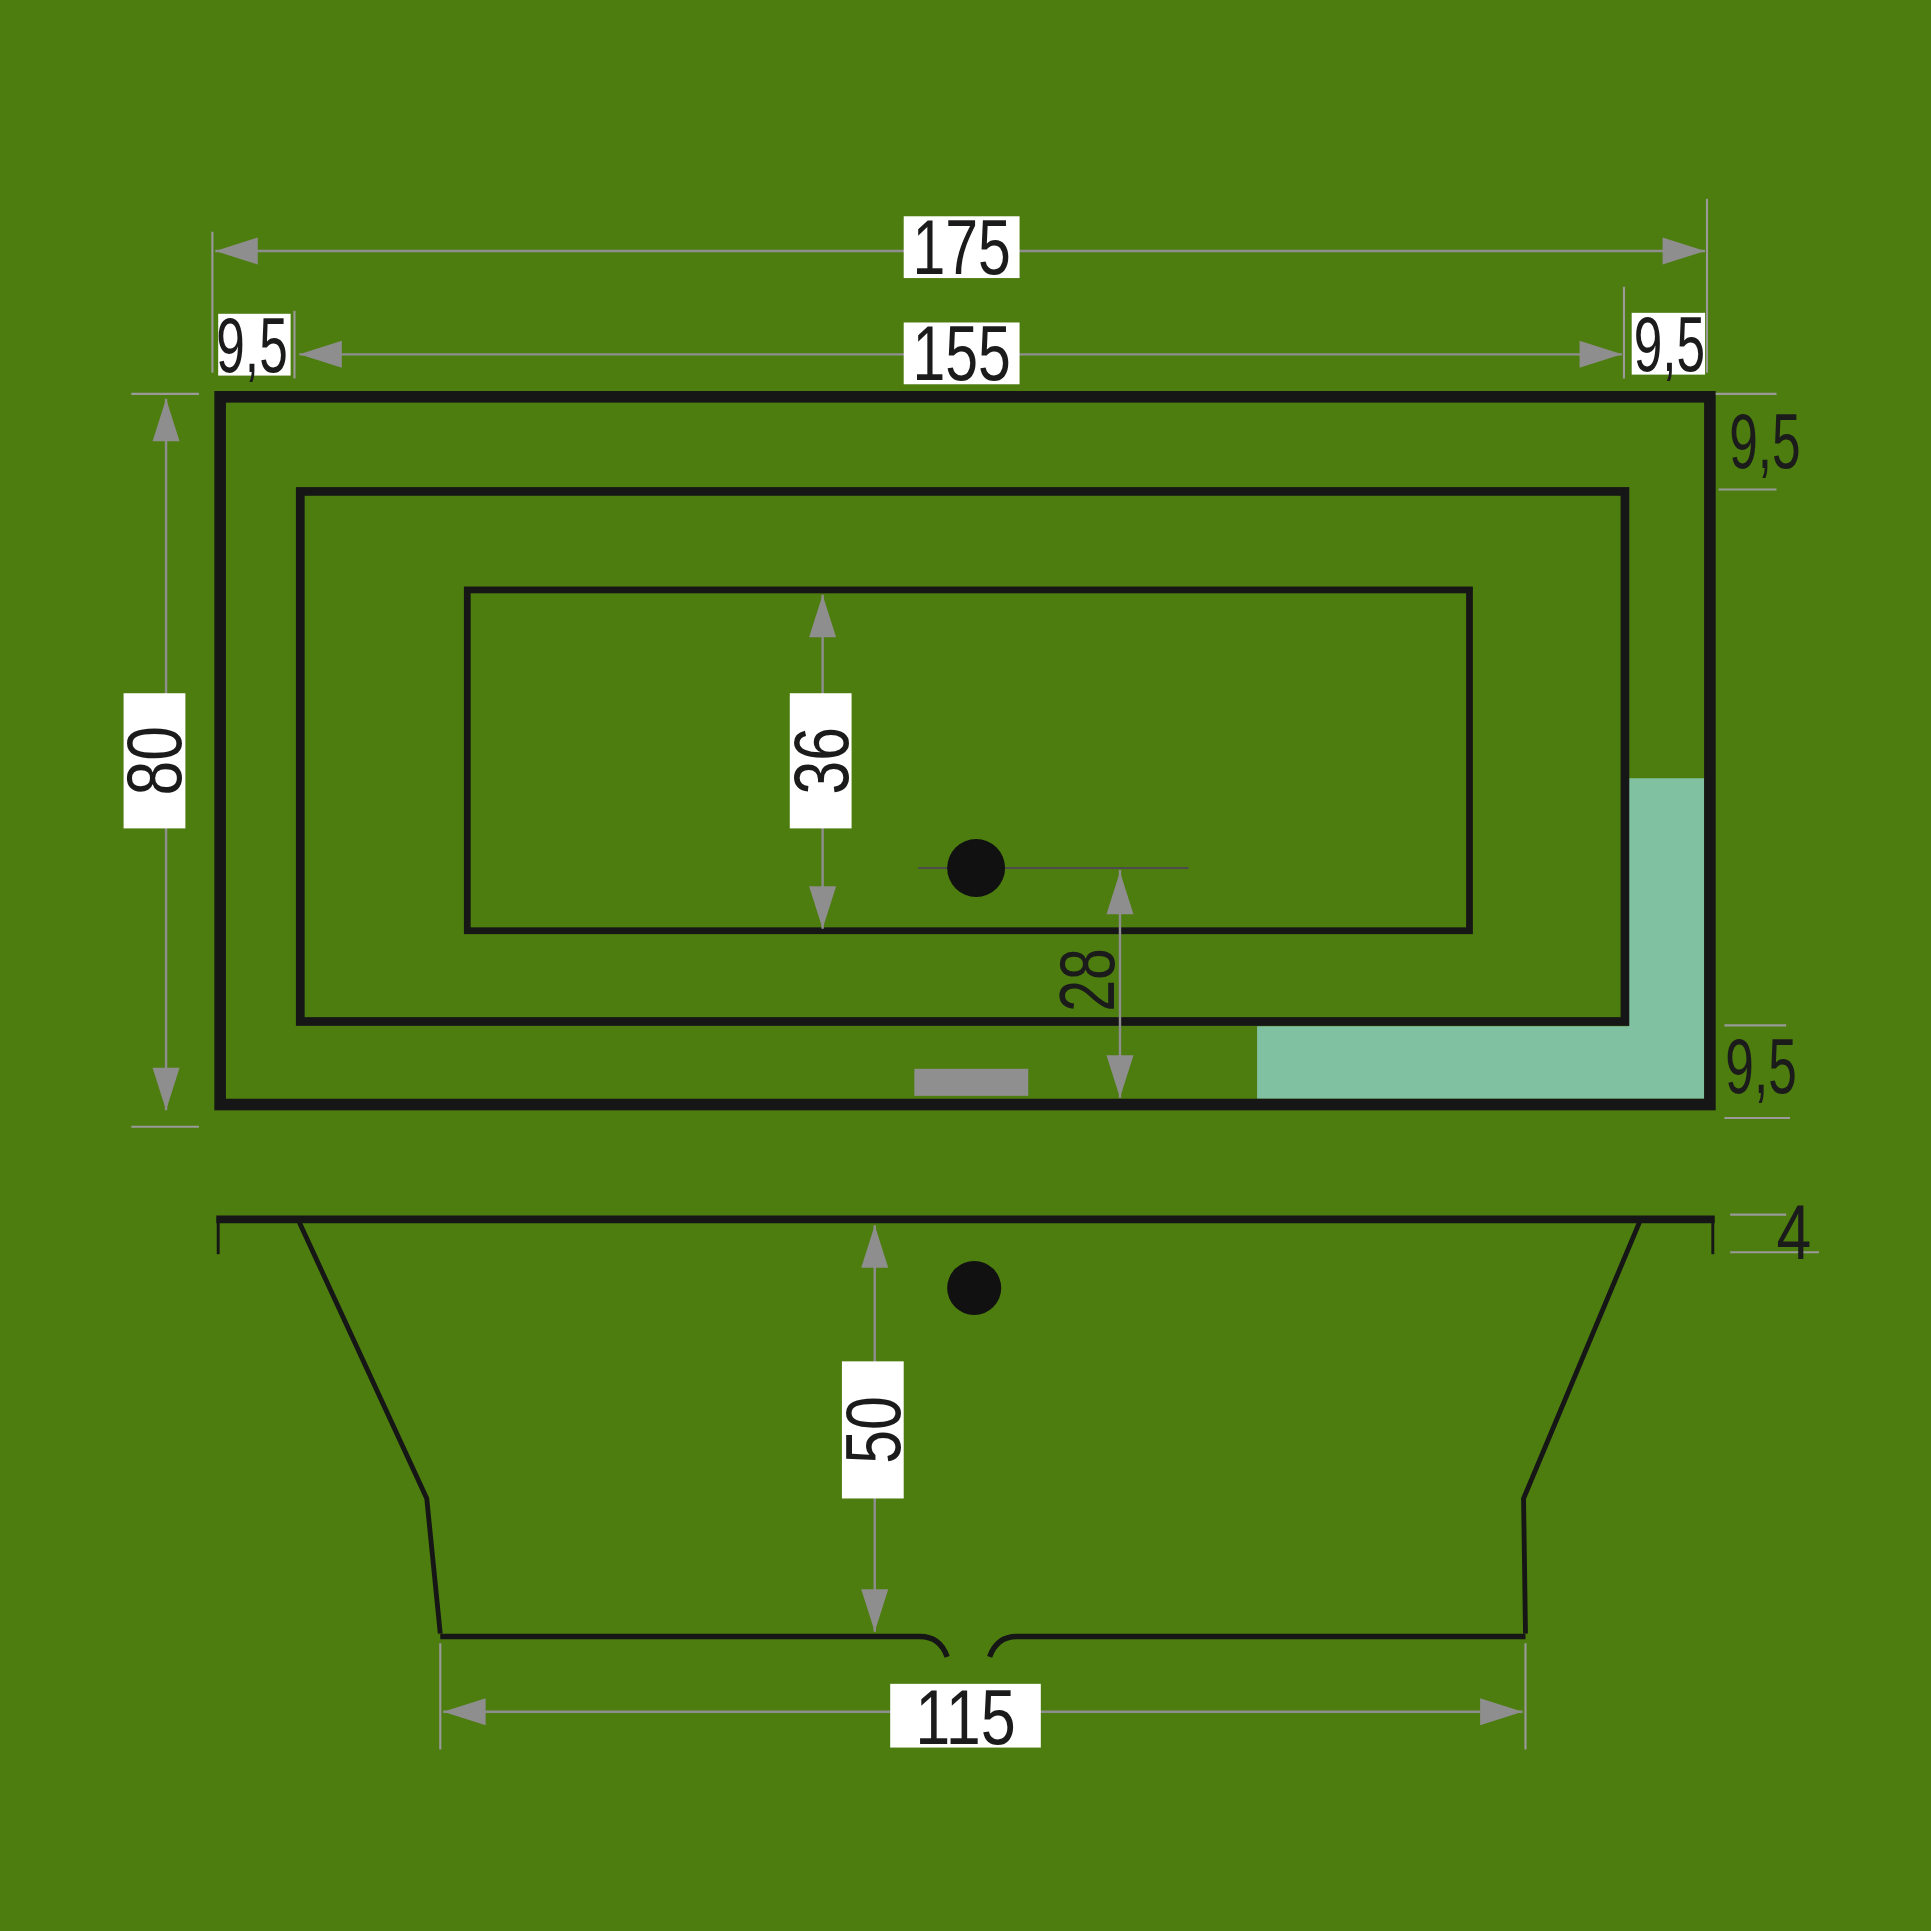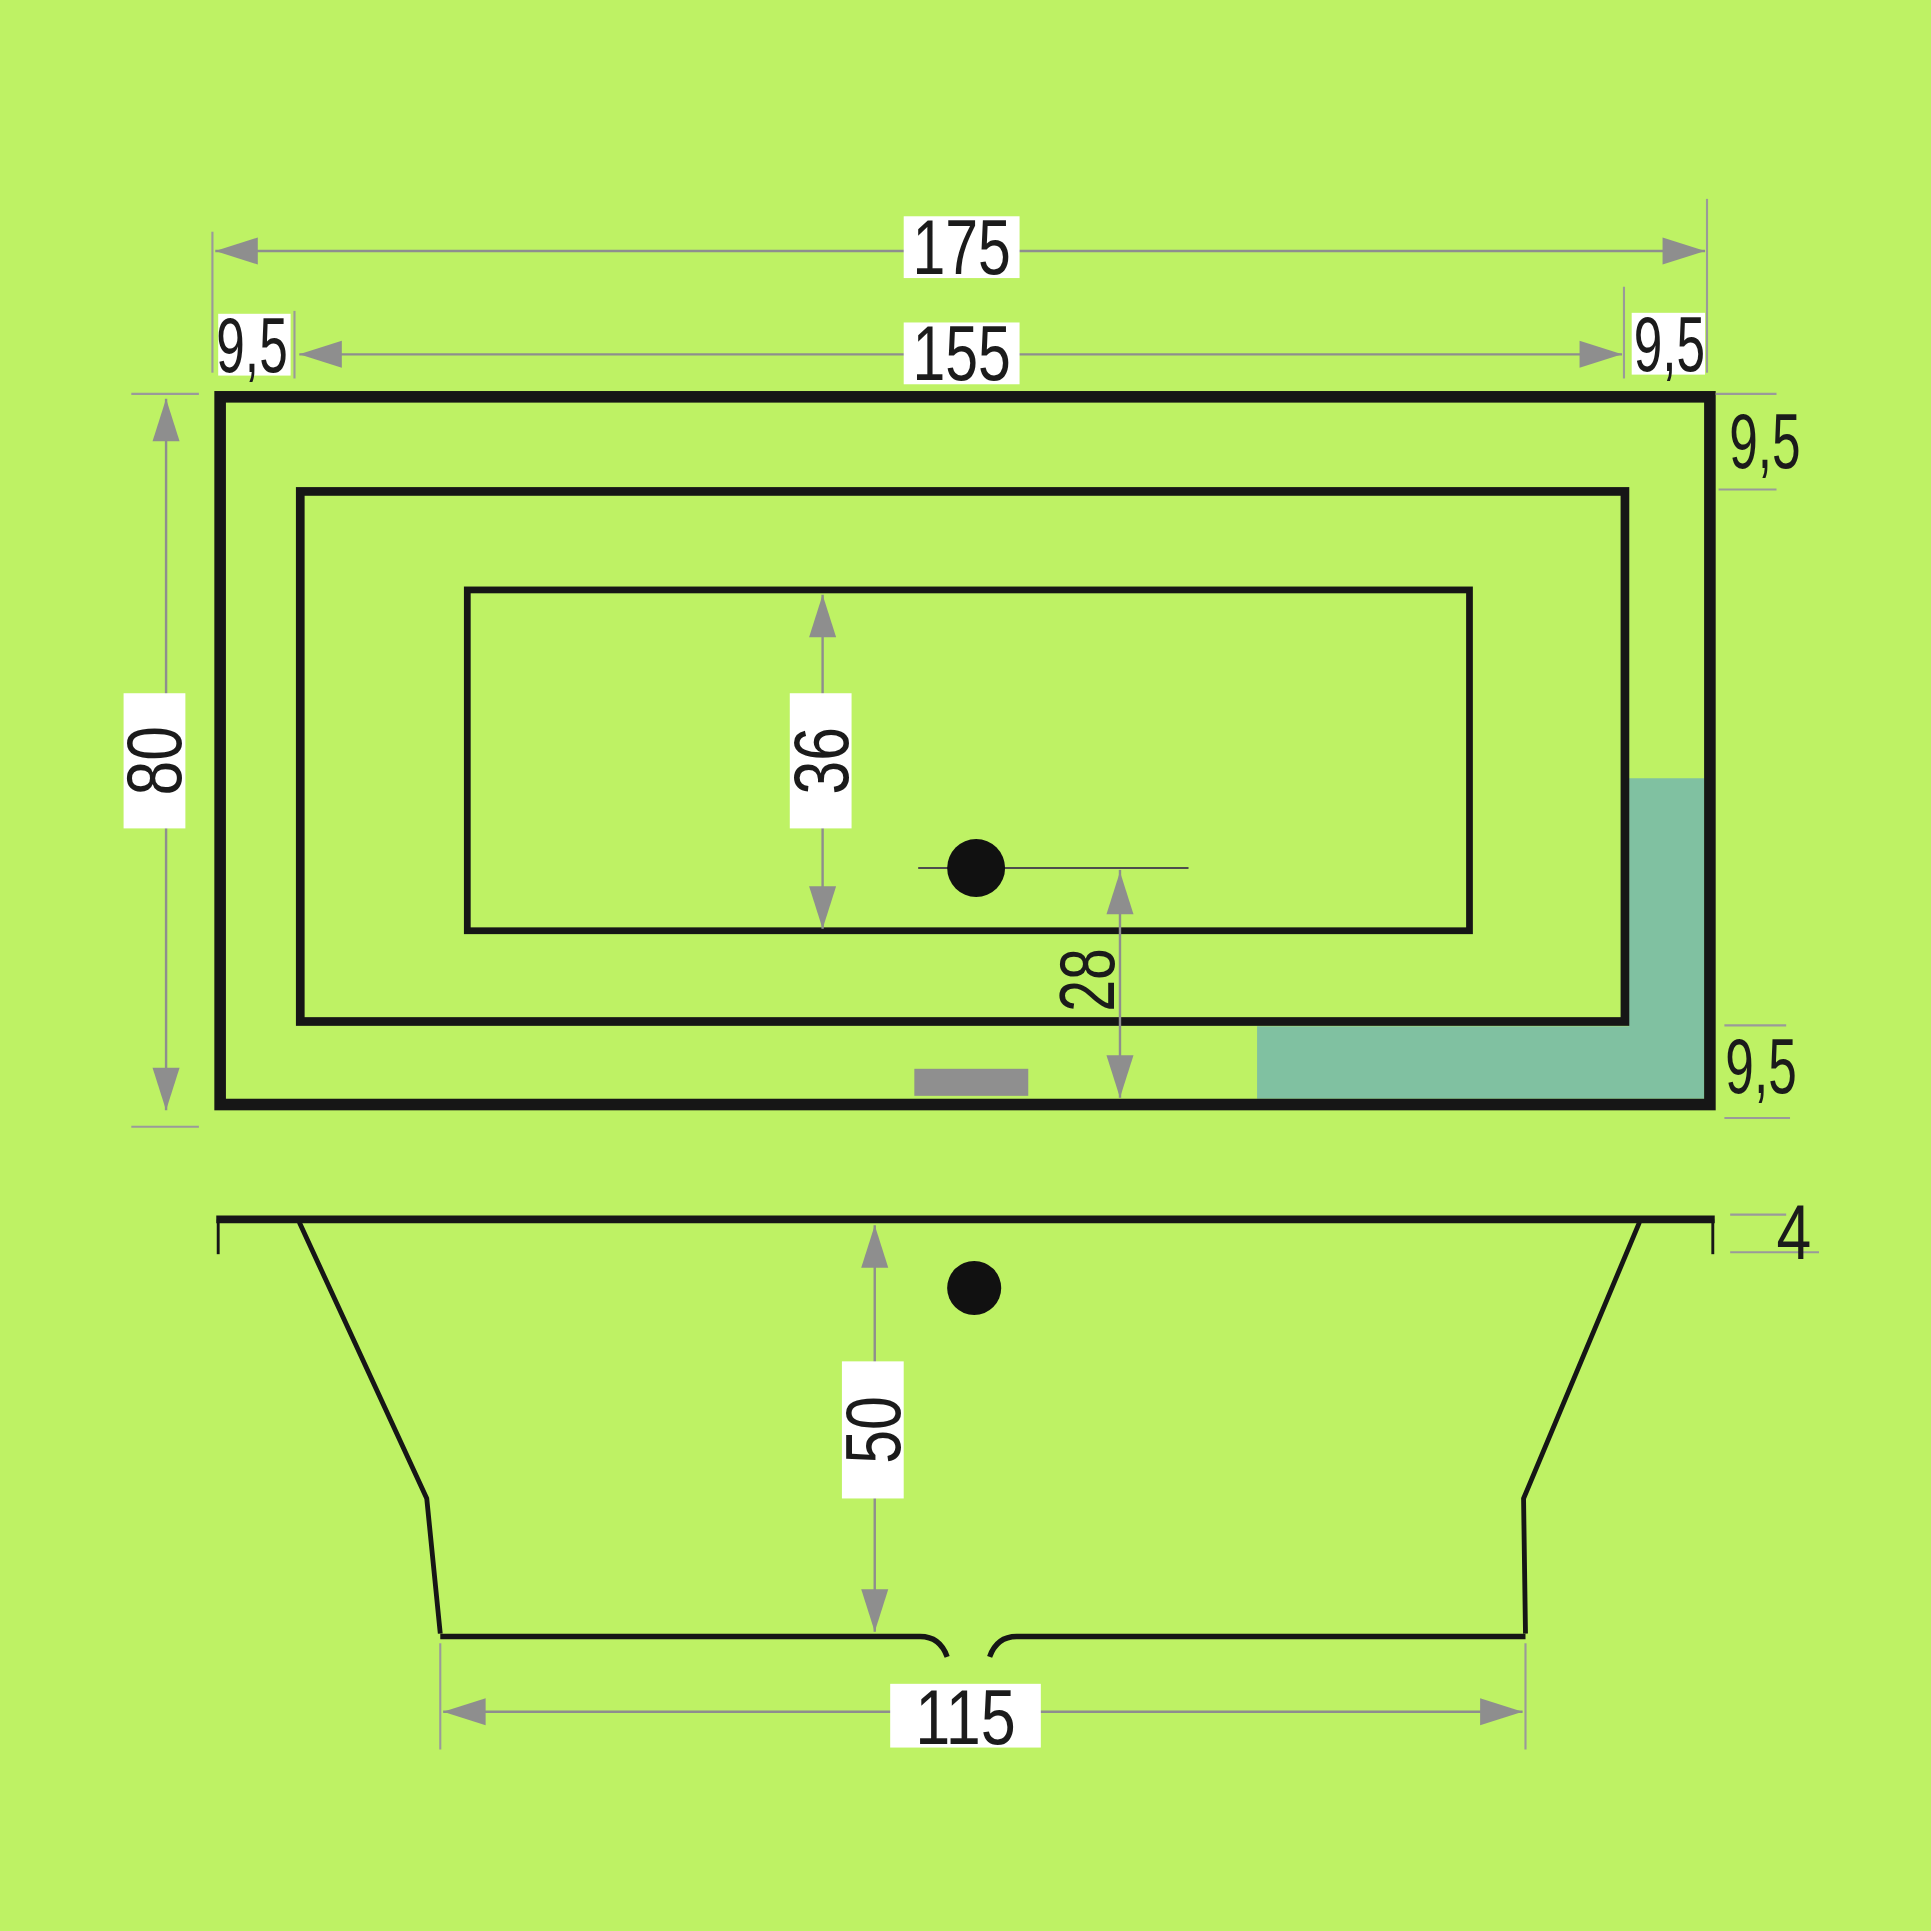--- a/index.html
+++ b/index.html
@@ -5,21 +5,21 @@
   html, body {
     margin: 0;
     padding: 0;
     background: #ffffff;
     width: 1931px;
     height: 1931px;
   }
   .stage {
     width: 1931px;
     height: 1931px;
-    background: #bef264;
+    background: #4d7c0f;
     position: relative;
     text-align: center;
   }
   svg { display: block; }
   .struct { stroke: #161616; fill: none; }
   .dimline { stroke: #8e8e8e; stroke-width: 2.5; fill: none; }
   .extline { stroke: #9a9a9a; stroke-width: 2.2; fill: none; }
   .arrow  { fill: #8e8e8e; stroke: none; }
   .labelbg { fill: #ffffff; stroke: none; }
   .dimtext {

